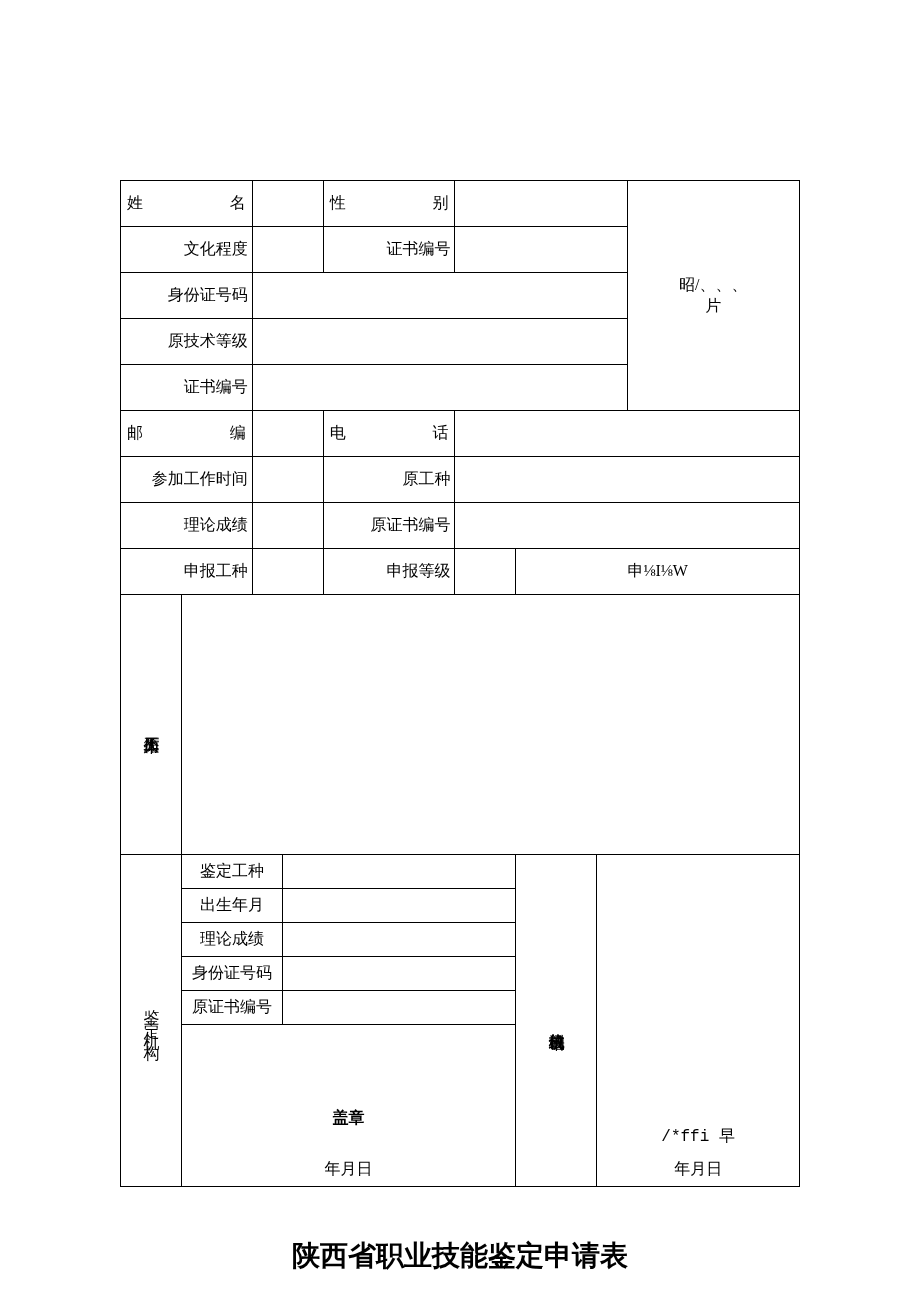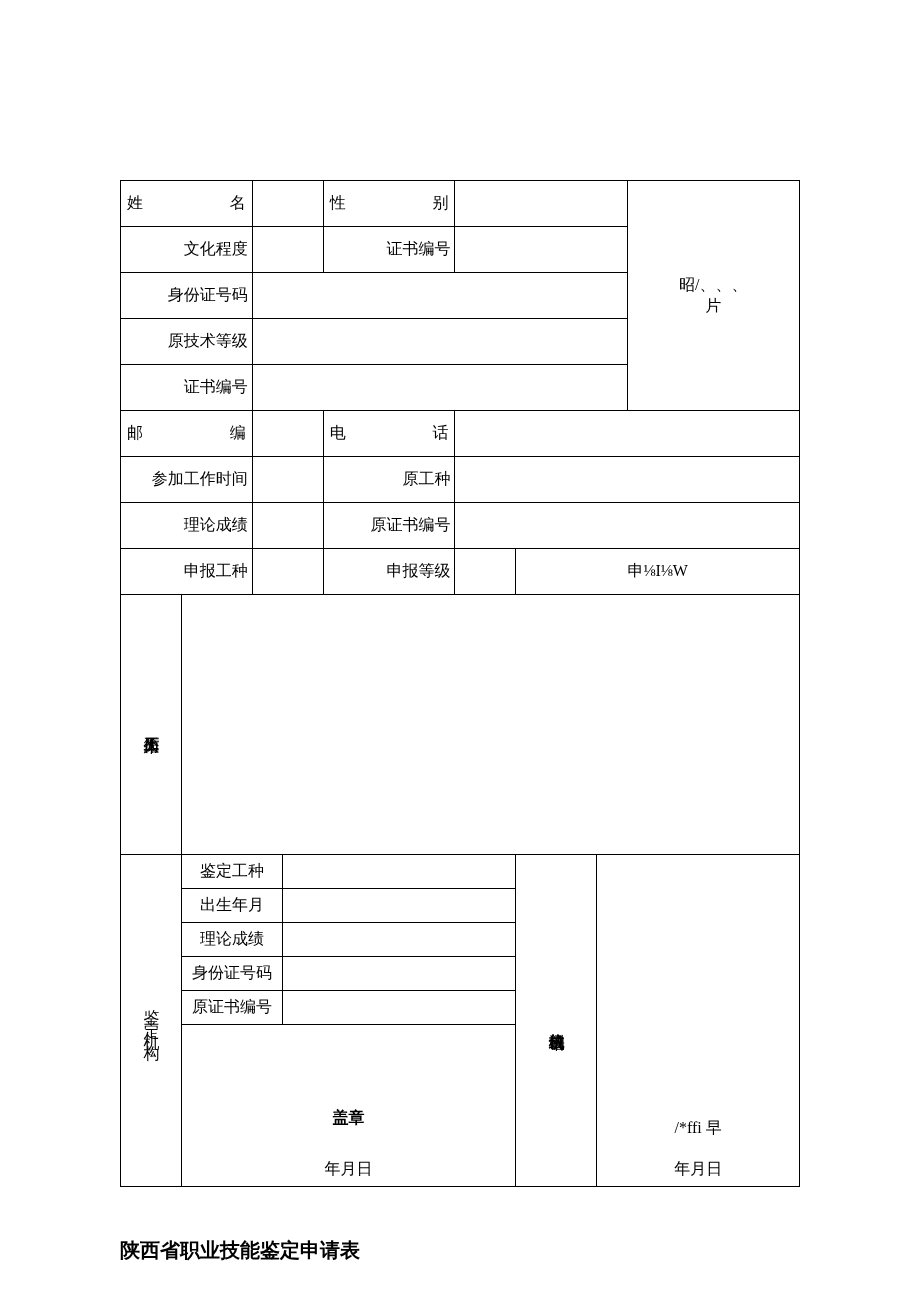--- a/index.html
+++ b/index.html
@@ -54,30 +54,31 @@
     }
     .stamp-block .date {
       display: block;
     }
     .stamp-block2 {
       text-align: center;
       vertical-align: bottom;
       padding-bottom: 6px;
     }
     .stamp-block2 .seal2 {
-      font-family: Liberation Serif, serif;
-      display: block;
-      margin-bottom: 20px;
+      font-family: Liberation Mono, monospace;
+      display: block;
+      margin-bottom: 12px;
     }
     .stamp-block2 .date {
       display: block;
     }
     h1.title {
       font-family: "SimHei","黑体",sans-serif;
-      font-size: 20px;
+      font-size: 28px;
+      text-align: center;
       margin-top: 50px;
       font-weight: bold;
     }
     .r1 { height: 46px; }
     .rs { height: 34px; }
   </style>
 </head>
 <body>
 
 <table>

